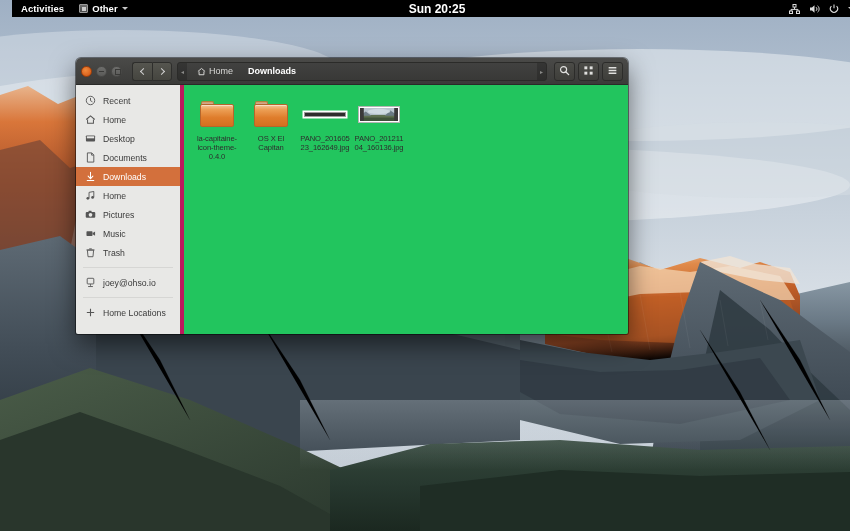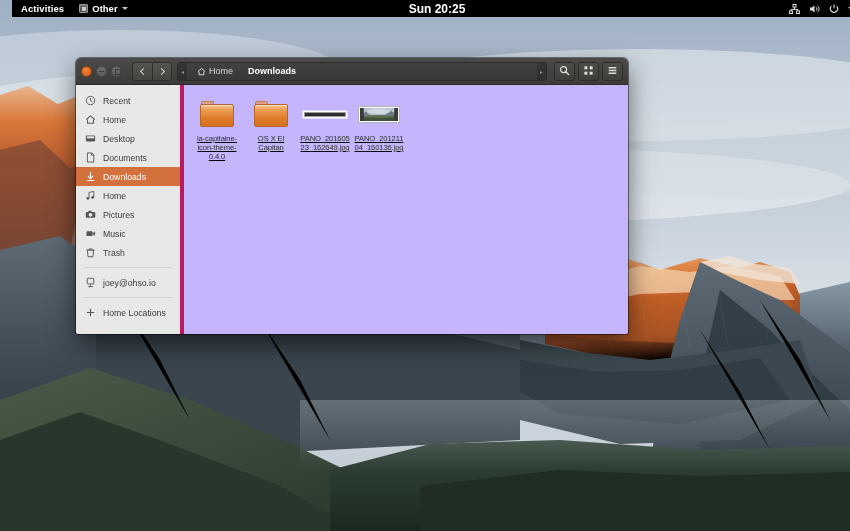--- a/index.html
+++ b/index.html
@@ -127,21 +127,21 @@
   .side-item {
     display:flex; align-items:center; gap:7px;
     height:19px; padding-left:9px; color:#3a3a3a;
   }
   .side-item.sel { background:#d3703c; color:#fff; }
   .side-item .ico { width:11px; height:11px; flex:0 0 11px;
     display:flex; align-items:center; justify-content:center; }
   .side-sep { height:1px; background:#d6d6d4; margin:5px 7px; }
 
   #content {
-    flex:1; background:#c4b5fd; position:relative; padding:9px 6px 0 6px;text-decoration:underline;
+    flex:1; background:#22c55e; position:relative; padding:9px 6px 0 6px;
   }
   .grid { display:flex; flex-wrap:wrap; align-content:flex-start; }
   .fitem {
     width:54px; padding:2px 1px; display:flex; flex-direction:column;
     align-items:center; text-align:center;
   }
   .thumb {
     height:36px; width:50px; display:flex; align-items:center;
     justify-content:center; margin-bottom:2px;
   }

